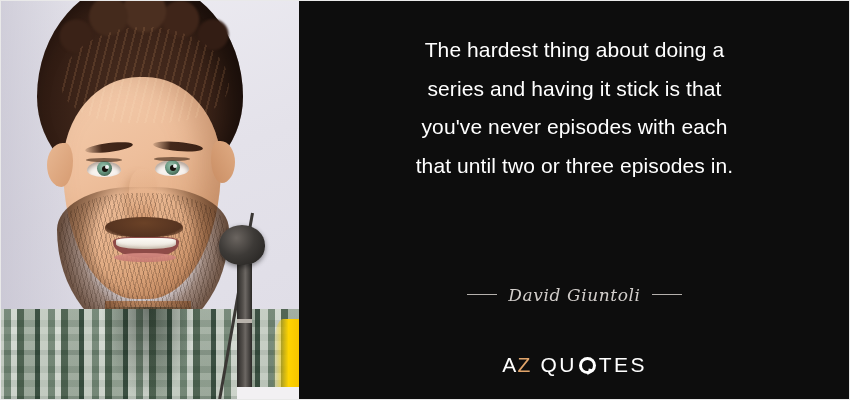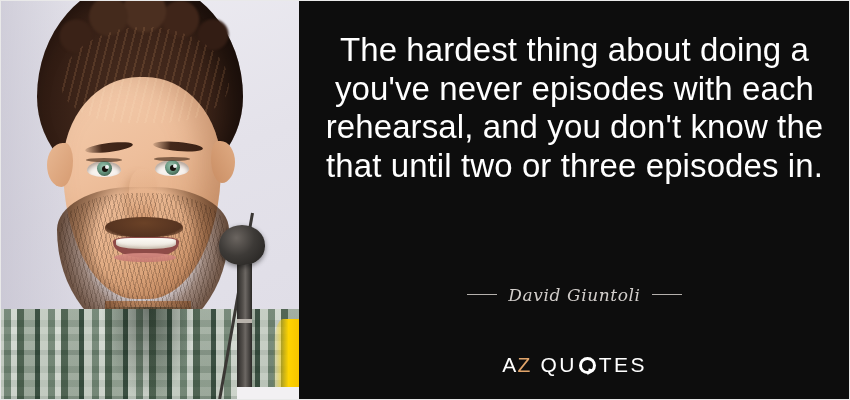--- a/index.html
+++ b/index.html
@@ -298,21 +298,21 @@
     left: 298px; top: 0;
     width: 551px; height: 400px;
     background: #0d0d0d;
   }
   #quote-text {
     position: absolute;
     left: 0; top: 30px;
     width: 100%;
     text-align: center;
     color: #ffffff;
-    font-size: 33px;
+    font-size: 21px;
     line-height: 38.5px;
     letter-spacing: .1px;
     font-weight: 400;
   }
   #quote-text .qline { display: block; white-space: nowrap; }
 
   #attribution {
     position: absolute;
     left: 0; top: 282px;
     width: 100%;
@@ -444,22 +444,22 @@
     <div class="mic-head"></div>
 
     <div class="yellow-edge"></div>
     <div class="photo-white-strip"></div>
   </div>
 
   <div id="quote-panel">
 
     <div id="quote-text">
       <span class="qline">The hardest thing about doing a</span>
+      <span class="qline">series and having it stick is that</span>
       <span class="qline">you've never episodes with each</span>
-      <span class="qline">rehearsal, and you don't know the</span>
       <span class="qline">that until two or three episodes in.</span>
     </div>
 
     <div id="attribution">
       <span class="dash"></span><span id="author-name">David Giuntoli</span><span class="dash"></span>
     </div>
 
     <div id="logo">
       <span class="az-a">A</span><span class="az-z">Z</span><span class="gap"></span><span class="q-letters">QU</span><span class="bubble-o"><span class="bubble-tail"></span></span><span class="q-letters">TES</span>
     </div>

